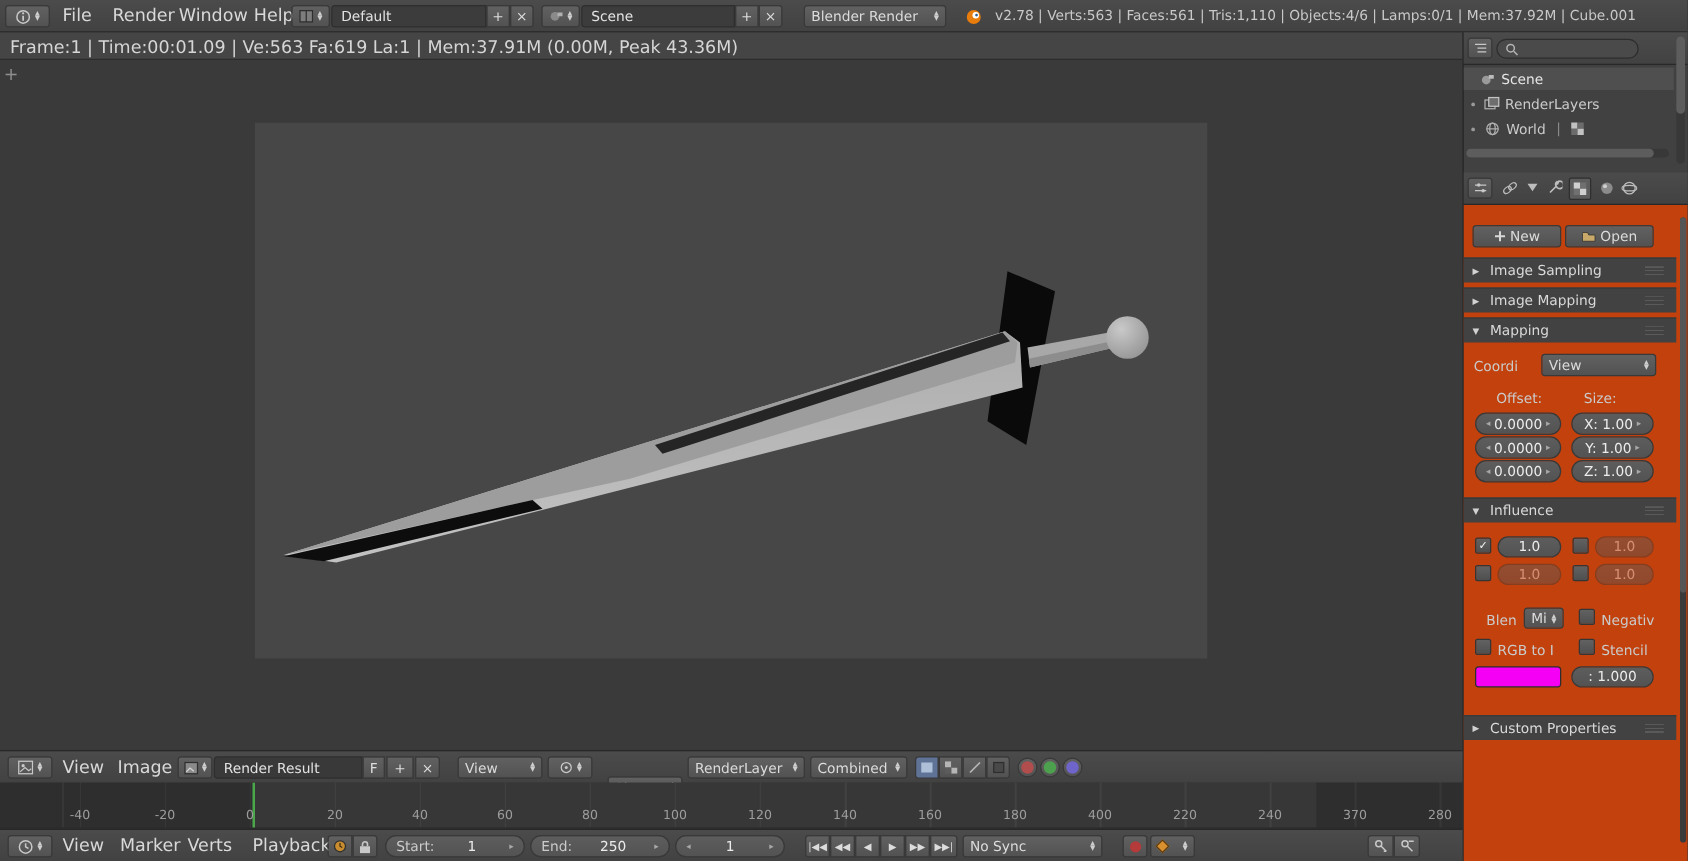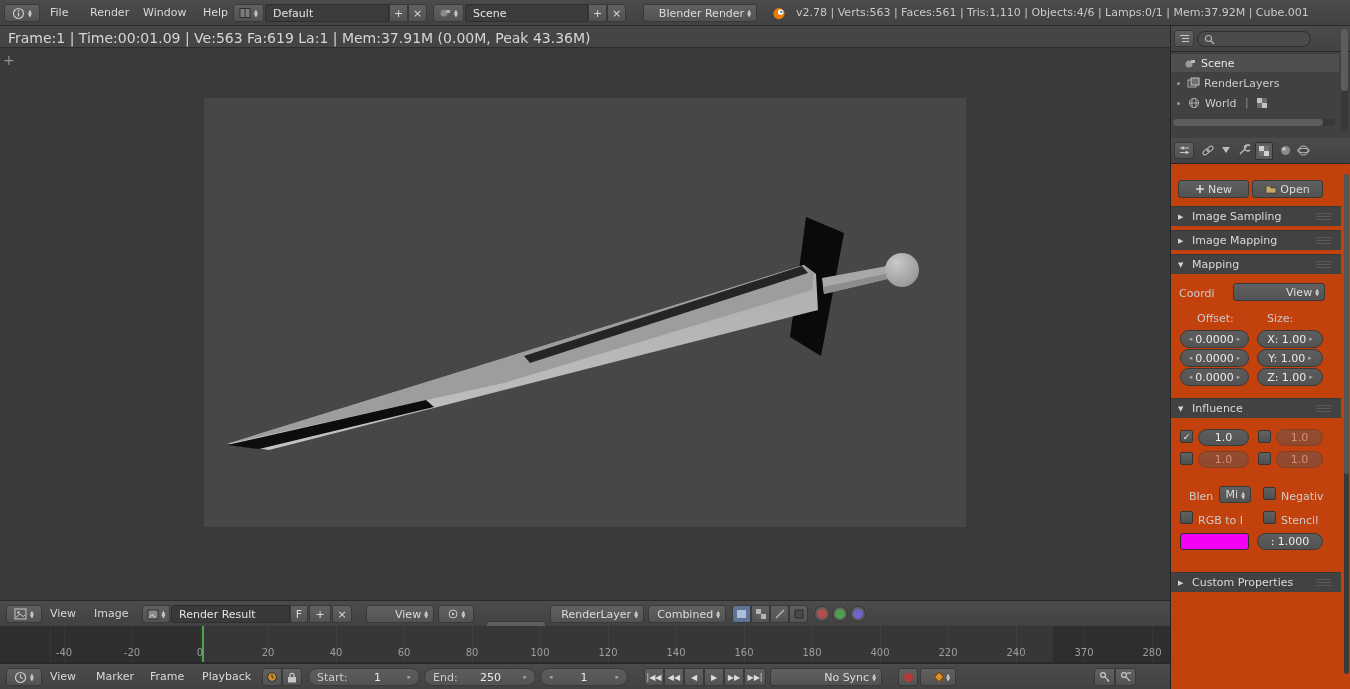--- a/index.html
+++ b/index.html
@@ -1,23 +1,23 @@
 <!DOCTYPE html>
 <html><head>
 <meta charset="utf-8">
 <style>
   *{margin:0;padding:0;box-sizing:border-box}
   html,body{width:1350px;height:689px;overflow:hidden}
   body{font-family:"DejaVu Sans",sans-serif;background:#3a3a3a;color:#d8d8d8;position:relative;font-size:11px}
   .a{position:absolute}
   .hdr{background:linear-gradient(#4b4b4b,#424242);border-bottom:1px solid #282828}
   .ftr{background:linear-gradient(#4b4b4b,#424242);border-top:1px solid #282828}
-  .menu{font-size:11px;color:#d9d9d9;line-height:26px;top:0;height:26px;cursor:default}
+  .menu{font-size:14px;color:#d9d9d9;line-height:26px;top:0;height:26px;cursor:default}
   .btn{background:linear-gradient(#616161,#525252);border:1px solid #393939;border-radius:3px;color:#dcdcdc;font-size:11px;display:flex;align-items:center;justify-content:center;gap:3px}
-  .dd{justify-content:flex-end;padding:0 5px}
+  .dd{justify-content:space-between;padding:0 5px}
   .grp{border-radius:0}
   .grpL{border-radius:3px 0 0 3px}
   .grpR{border-radius:0 3px 3px 0}
   .field{background:#3c3c3c;border:1px solid #2e2e2e;color:#e3e3e3;font-size:11px;display:flex;align-items:center;padding:0 7px}
   .num{background:linear-gradient(#5d5d5d,#535353);border:1px solid #393939;border-radius:9px;color:#ececec;font-size:11px;display:flex;align-items:center;justify-content:center;gap:3px}
   .ar{color:#a8a8a8;font-size:7px}
   .updn{display:flex;flex-direction:column;align-items:center;justify-content:center;font-size:5px;line-height:4px;color:#cfcfcf}
   .cb{width:13px;height:13px;background:linear-gradient(#626262,#4f4f4f);border:1px solid #353535;border-radius:2px;display:flex;align-items:center;justify-content:center;font-size:9px;color:#f2f2f2}
   .lbl{font-size:11px;color:#cbcbcb}
   .phead{left:0;width:170px;height:20px;display:flex;align-items:center;gap:6px;padding-left:7px;font-size:11px;color:#dadada;border-top:1px solid #393939;background:#424242}
@@ -541,21 +541,21 @@
             <polyline points="6.5,3.5 6.5,6.5 8.8,7.8" fill="none" stroke="#c8c8c8" stroke-width="1.2"></polyline>
           </svg>
       </span>
       <span class="updn">
           <span>▲</span>
           <span>▼</span>
         </span>
     </div>
     <span class="a menu" style="left:50px">View</span>
     <span class="a menu" style="left:96px">Marker</span>
-    <span class="a menu" style="left:150px">Frame</span>
+    <span class="a menu" style="left:150px">Verts</span>
     <span class="a menu" style="left:202px">Playback</span>
 
     <div class="a btn grpL" style="left:262px;top:4px;width:20px;height:18px">
       <span class="ic">
         <svg width="12" height="12">
             <circle cx="6" cy="6" r="4.4" fill="#c98c2e" stroke="#2f2f2f"></circle>
             <polyline points="6,3.4 6,6 7.8,7" fill="none" stroke="#3a2a10"></polyline>
           </svg>
       </span>
     </div>

